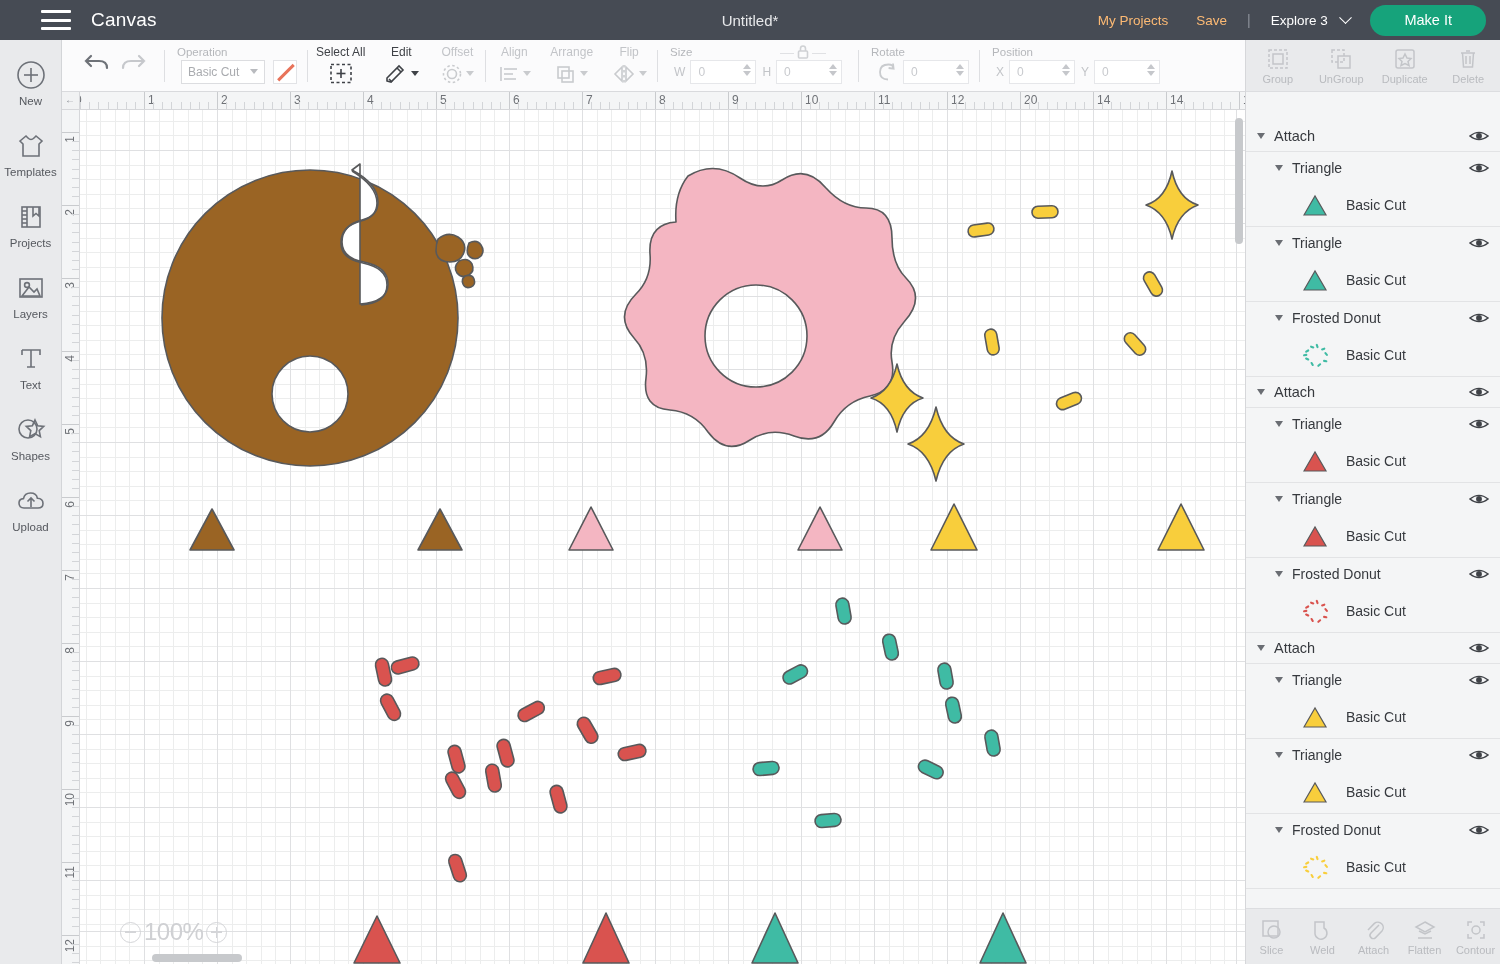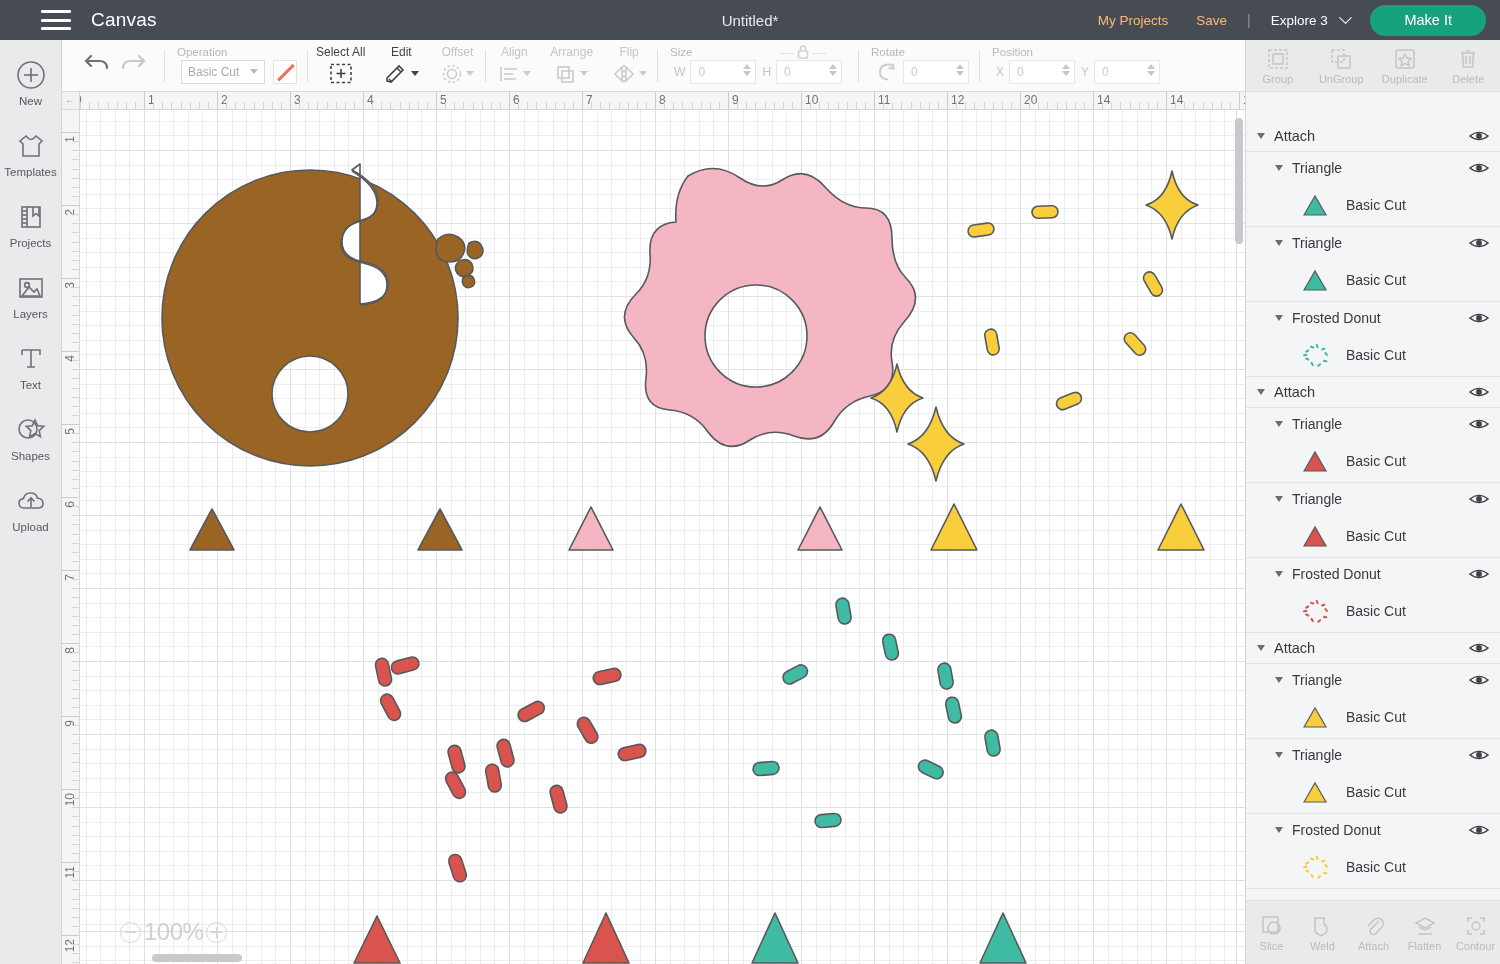--- a/index.html
+++ b/index.html
@@ -175,21 +175,21 @@
   .lname.sub { font-size: 14px; }
   .eye { width: 20px; height: 14px; margin-right: 12px; cursor: pointer; }
   .eye svg { stroke: #3f4247; fill: none; stroke-width: 1.5; }
   .thumb { width: 34px; height: 30px; margin-right: 14px; display: flex; align-items: center; justify-content: center; }
   .cutlbl { font-size: 14px; color: #36393e; }
 
   .blankrow { position: absolute; bottom: 56px; left: 0; width: 255px; height: 54px;
     background: #fafbfb; border-top: 1px solid #e2e3e5; display: flex; align-items: center; padding-left: 11px; }
   .blankthumb { width: 54px; height: 40px; background: #fff; border: 1.5px solid #5d6066; }
   .blanklbl { font-size: 13.5px; color: #36393e; margin-left: 16px; }
-  .rbottom { position: absolute; bottom: 0; left: 0; width: 255px; height: 64px;
+  .rbottom { position: absolute; bottom: 0; left: 0; width: 255px; height: 56px;
     background: #e9eaec; border-top: 1px solid #dcdde0; display: flex; align-items: center; }
   .rbtn { flex: 1; text-align: center; cursor: pointer; }
   .rbtn .gi { height: 26px; display: flex; align-items: center; justify-content: center; }
   .rbtn .gi svg { stroke: #c3c5c9; fill: none; stroke-width: 1.5; }
   .rbtn .gt { font-size: 11px; color: #b9bbbf; margin-top: 1px; }
 </style>
 </head>
 <body>
 
 <div id="app">

